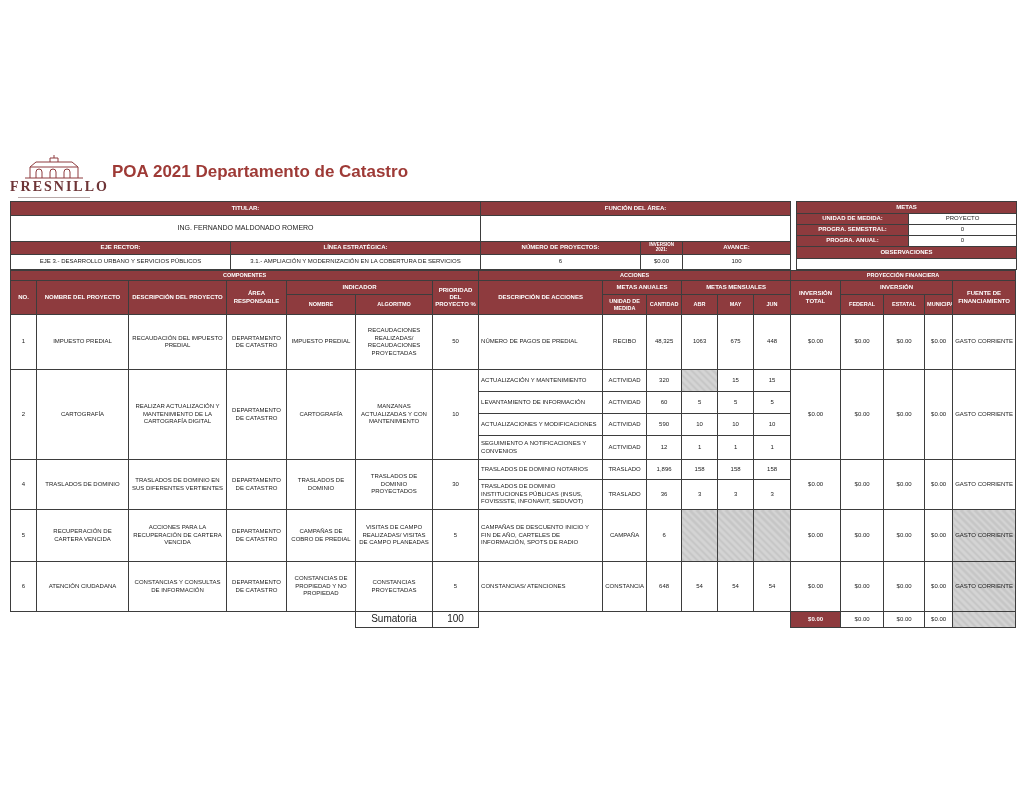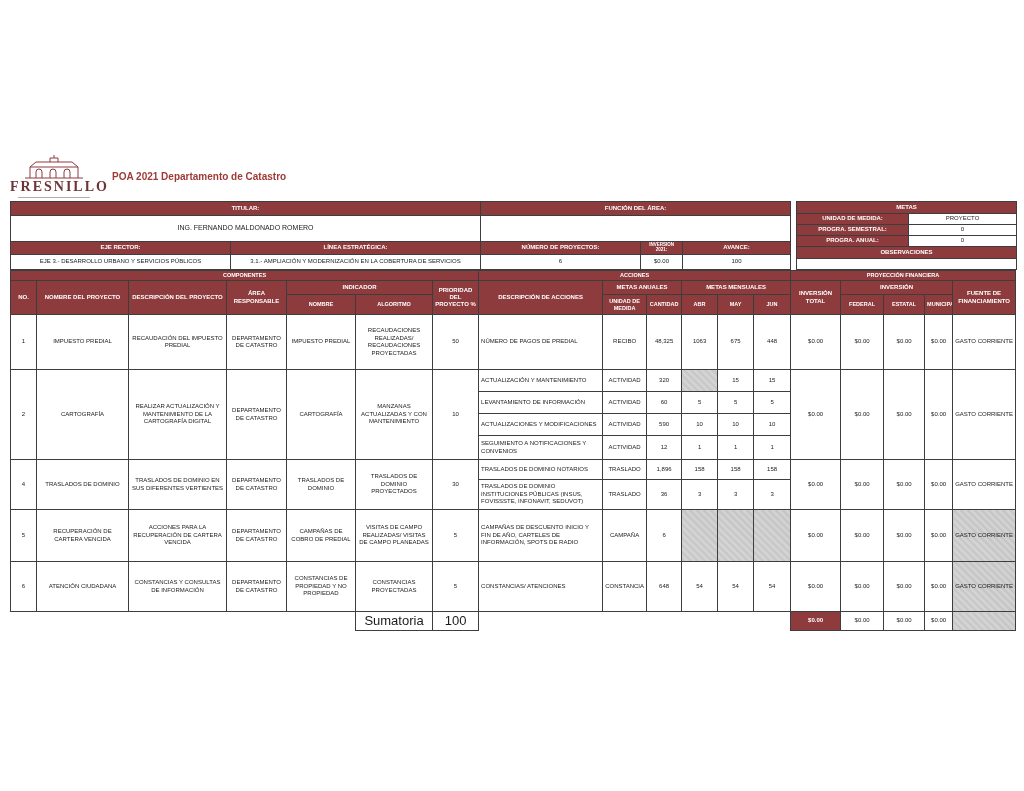--- a/index.html
+++ b/index.html
@@ -11,21 +11,21 @@
   *{margin:0;padding:0;box-sizing:border-box;}
   html,body{width:1024px;height:791px;}
   body{position:relative;background:#ffffff;font-family:"Liberation Sans",sans-serif;}
   .doc{position:absolute;left:10px;top:150px;width:1005px;}
   .masthead{display:flex;align-items:flex-end;gap:14px;height:48px;margin-bottom:3px;}
   .logo{width:88px;text-align:center;flex:0 0 auto;}
   .logo svg{display:block;margin:0 auto;}
   .logo svg *{stroke:var(--maroon);}
   .logo-name{font-family:"Liberation Serif",serif;font-size:14px;font-weight:bold;letter-spacing:2px;color:#6e3537;}
   .logo-tag{width:72px;height:0;border-top:1px solid #b9a9a9;margin:2px auto 0;}
-  .doc-title{font-size:10px;font-weight:bold;color:var(--title-red);padding-bottom:16px;}
+  .doc-title{font-size:17px;font-weight:bold;color:var(--title-red);padding-bottom:16px;}
 
   table{border-collapse:collapse;table-layout:fixed;}
   th,td{border:1px solid var(--border);overflow:hidden;vertical-align:middle;}
   th{background:var(--maroon);color:#fff;font-weight:bold;font-size:6px;line-height:1.2;text-align:center;padding:0 2px;}
   td{background:#fff;color:#1b1b1b;font-size:6px;line-height:1.25;text-align:center;padding:1px 2px;word-wrap:break-word;}
 
   .band{display:flex;gap:5px;}
   table.tl{width:780px;}
   table.trb{width:220px;}
   .rh14{height:14px}.rh26{height:26px}.rh13{height:13px}.rh15{height:15px}
@@ -36,21 +36,21 @@
   table.main{width:1005px;}
   tr.grp{height:10px} tr.grp th{font-size:5.5px;}
   tr.h2r{height:14px}
   tr.h3r{height:20px} tr.h3r th{font-size:5.5px;}
   .rh55{height:55px}.rh22{height:22px}.rh24{height:24px}.rh20{height:20px}
   .rh30{height:30px}.rh52{height:52px}.rh50{height:50px}.rh16{height:16px}
   .adesc{text-align:left;}
   .gray{background:repeating-linear-gradient(45deg,var(--gray-cell) 0 2.5px,#d4d4d4 2.5px 5px);}
   .maroon-cell{background:var(--maroon);color:#fff;font-weight:bold;}
   .blank{border:none;background:transparent;}
-  .sum-label,.sum-value{font-size:13px;}
+  .sum-label,.sum-value{font-size:10px;}
 </style>
 </head>
 <body>
 
 <div class="doc">
 
   <div class="masthead">
     <div class="logo">
       <svg width="62" height="24" viewBox="0 0 62 24">
         <g fill="none" stroke-width="1">

